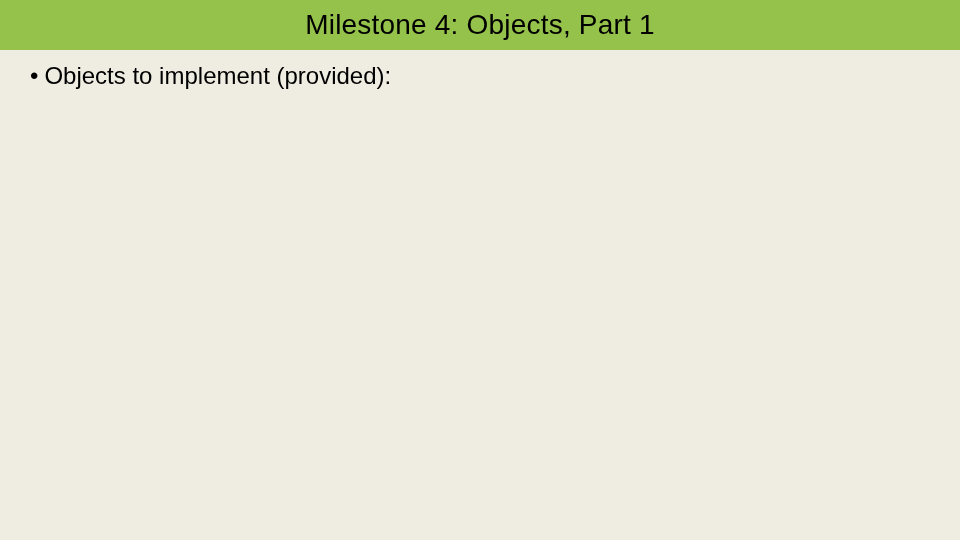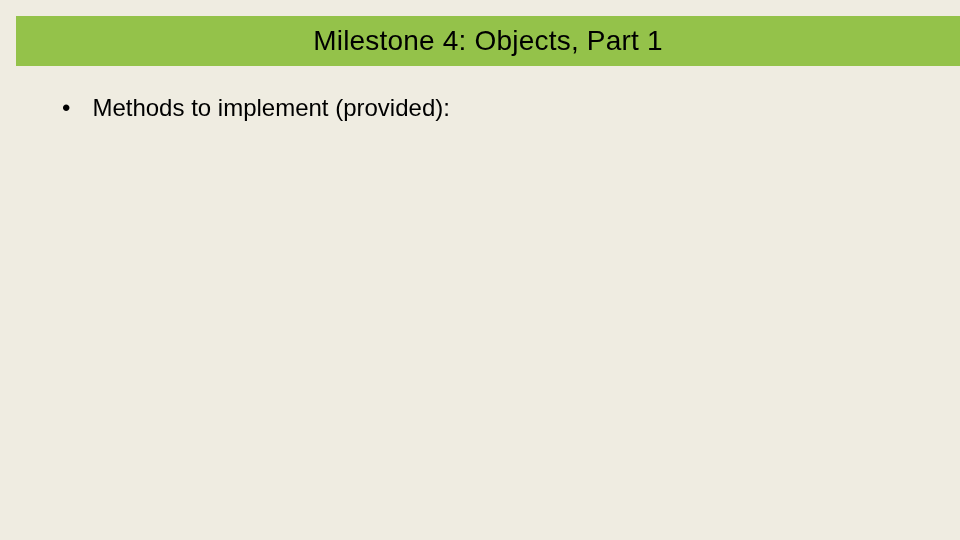--- a/index.html
+++ b/index.html
@@ -1,15 +1,15 @@
 <!DOCTYPE html>
 <html><head>
 <meta charset="utf-8">
 <style>
-  * { margin: 0; padding: 8px; box-sizing: border-box; }
+  * { margin: 0; padding: 0; box-sizing: border-box; }
   html, body { width: 960px; height: 540px; overflow: hidden; }
   body {
     background: #efece1;
     font-family: "Segoe UI", "Helvetica Neue", Arial, sans-serif;
     color: #000;
   }
   .title-bar {
     width: 100%;
     height: 50px;
     background: #94c24a;
@@ -47,15 +47,15 @@
 </head>
 <body>
 
 <div class="title-bar">
   <h1>Milestone 4: Objects, Part 1</h1>
 </div>
 
 <div class="content">
   <div class="bullet-line">
     <span class="bullet-dot">•</span>
-    <span>Methods to implement (provided):</span>
+    <span>Objects to implement (provided):</span>
   </div>
 </div>
 
 </body></html>

